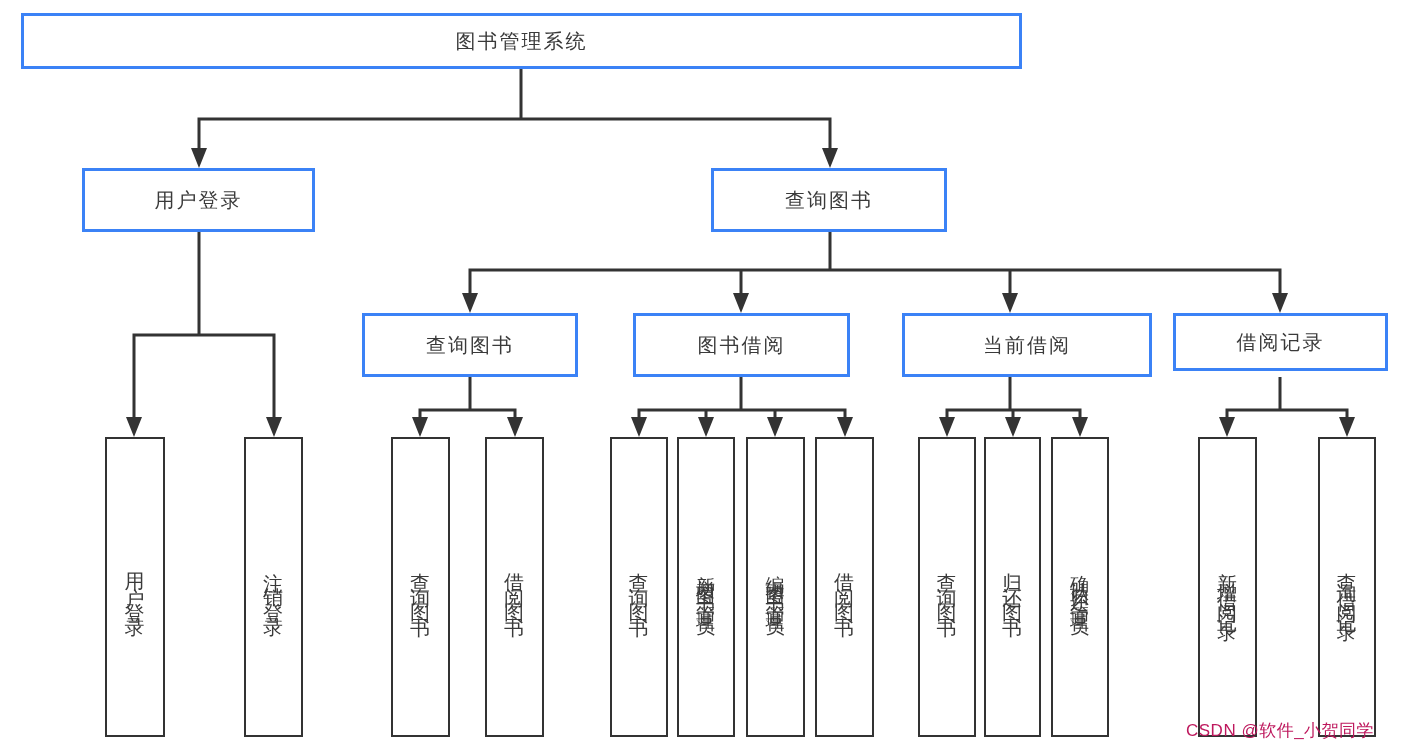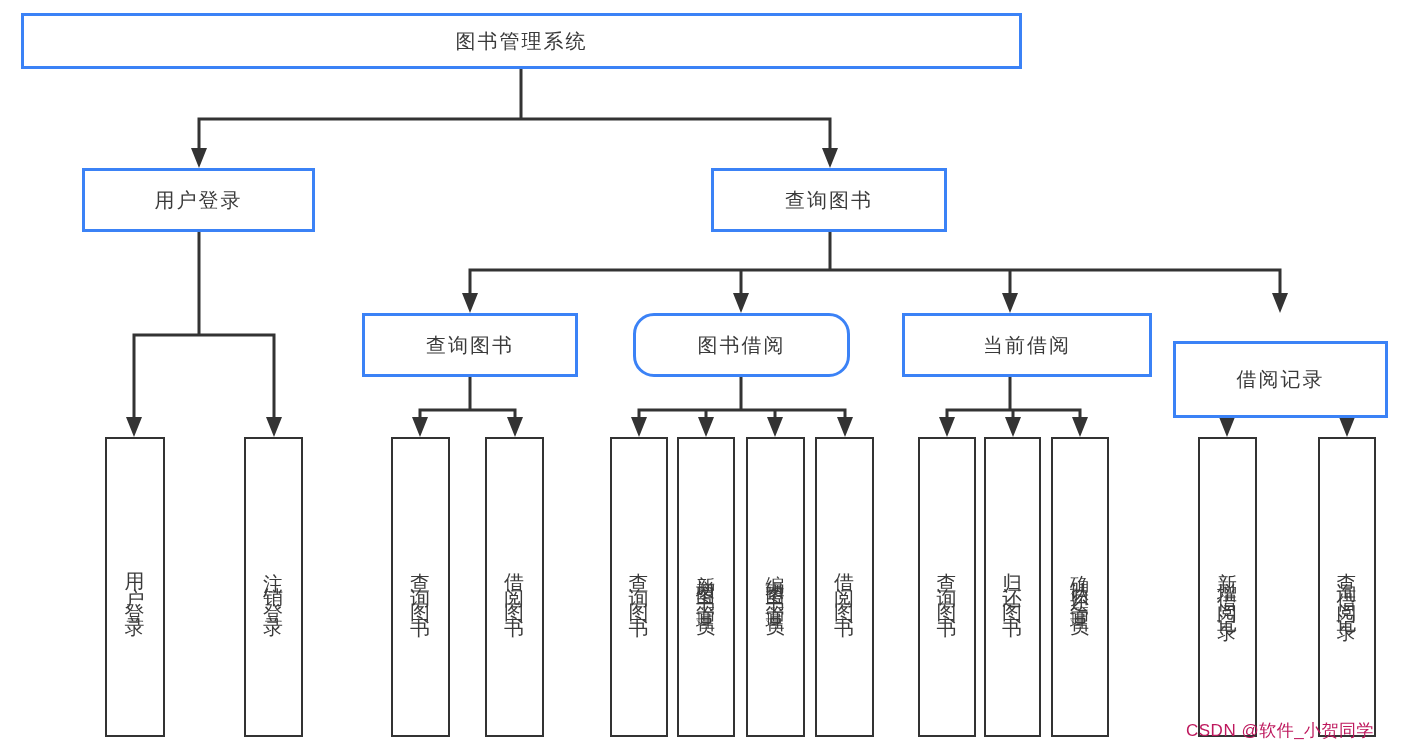--- a/index.html
+++ b/index.html
@@ -45,27 +45,27 @@
   <div class="box" style="left:82px;top:168px;width:233px;height:64px;">
     <span>用户登录</span>
   </div>
   <div class="box" style="left:711px;top:168px;width:236px;height:64px;">
     <span>查询图书</span>
   </div>
 
   <div class="box" style="left:362px;top:313px;width:216px;height:64px;">
     <span>查询图书</span>
   </div>
-  <div class="box" style="left:633px;top:313px;width:217px;height:64px;border-radius:21px;">
+  <div class="box" style="left:633px;top:313px;width:217px;height:64px;">
     <span>图书借阅</span>
   </div>
   <div class="box" style="left:902px;top:313px;width:250px;height:64px;">
     <span>当前借阅</span>
   </div>
-  <div class="box" style="left:1173px;top:313px;width:215px;height:77px;margin-top:28px;">
+  <div class="box" style="left:1173px;top:313px;width:215px;height:58px;">
     <span>借阅记录</span>
   </div>
 
   <div class="leaf" style="left:105px;width:60px;">
     <span class="vtext">用户登录</span>
   </div>
   <div class="leaf" style="left:244px;width:59px;">
     <span class="vtext">注销登录</span>
   </div>
   <div class="leaf" style="left:391px;width:59px;">

